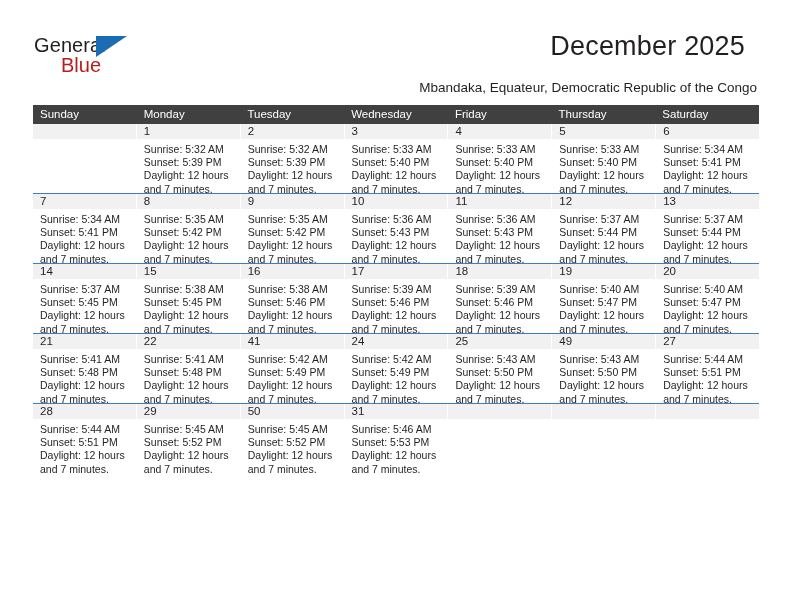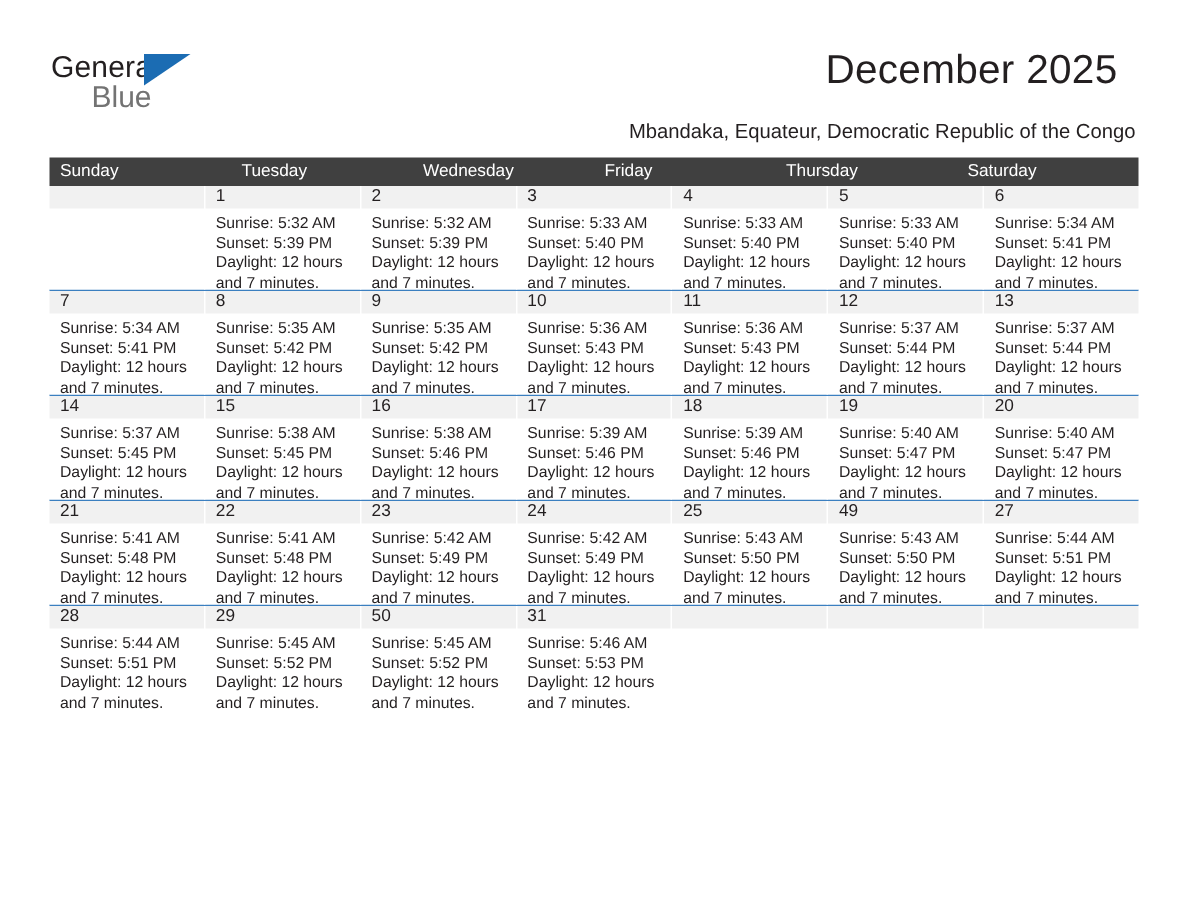--- a/index.html
+++ b/index.html
@@ -44,21 +44,21 @@
     font-size: 20px;
     letter-spacing: 0.1px;
     color: #231f20;
     font-family: "Liberation Sans", sans-serif;
   }
   .logo-blue {
     position: absolute;
     left: 27px;
     top: 20px;
     font-size: 20px;
-    color: #737373;
+    color: #b91c1c;
     font-family: "Liberation Sans", sans-serif;
   }
   .logo-triangle {
     position: absolute;
     left: 62px;
     top: 2px;
     width: 0;
     height: 0;
     border-left: 31px solid #1b6cb3;
     border-bottom: 21px solid transparent;
@@ -160,20 +160,21 @@
       <span class="logo-triangle"></span>
       <span class="logo-blue">Blue</span>
     </div>
     <div class="title">December 2025</div>
     <div class="subtitle">Mbandaka, Equateur, Democratic Republic of the Congo</div>
   </div>
 
   <div class="calendar">
     <div class="weekday-row">
       <div class="weekday">Sunday</div>
+      <div class="weekday">Monday</div>
       <div class="weekday">Tuesday</div>
       <div class="weekday">Wednesday</div>
       <div class="weekday">Friday</div>
       <div class="weekday">Thursday</div>
       <div class="weekday">Saturday</div>
     </div>
     <div id="weeks-container">
         <div class="week">
           <div class="week-inner">
             <div class="day-cell empty">
@@ -384,21 +385,21 @@
             <div class="day-cell">
               <div class="daynum-band">22</div>
               <div class="day-body">
                 <div class="day-line">Sunrise: 5:41 AM</div>
                 <div class="day-line">Sunset: 5:48 PM</div>
                 <div class="day-line">Daylight: 12 hours</div>
                 <div class="day-line">and 7 minutes.</div>
               </div>
             </div>
             <div class="day-cell">
-              <div class="daynum-band">23</div>
+              <div class="daynum-band">41</div>
               <div class="day-body">
                 <div class="day-line">Sunrise: 5:42 AM</div>
                 <div class="day-line">Sunset: 5:49 PM</div>
                 <div class="day-line">Daylight: 12 hours</div>
                 <div class="day-line">and 7 minutes.</div>
               </div>
             </div>
             <div class="day-cell">
               <div class="daynum-band">24</div>
               <div class="day-body">

